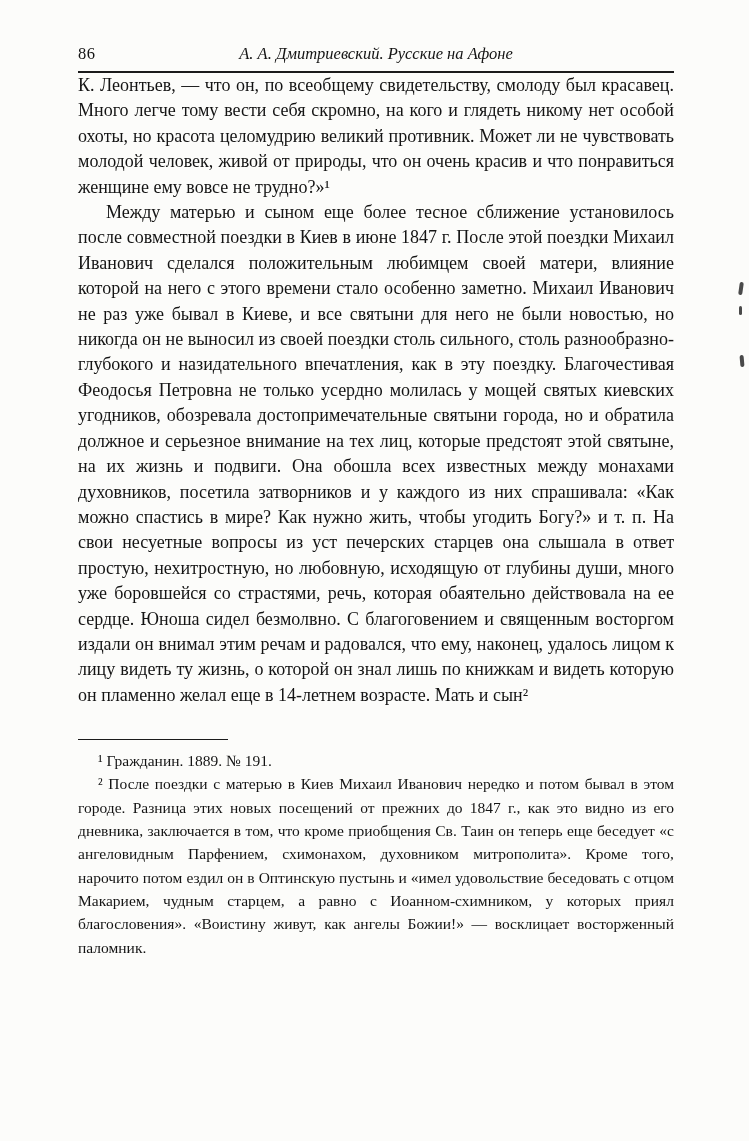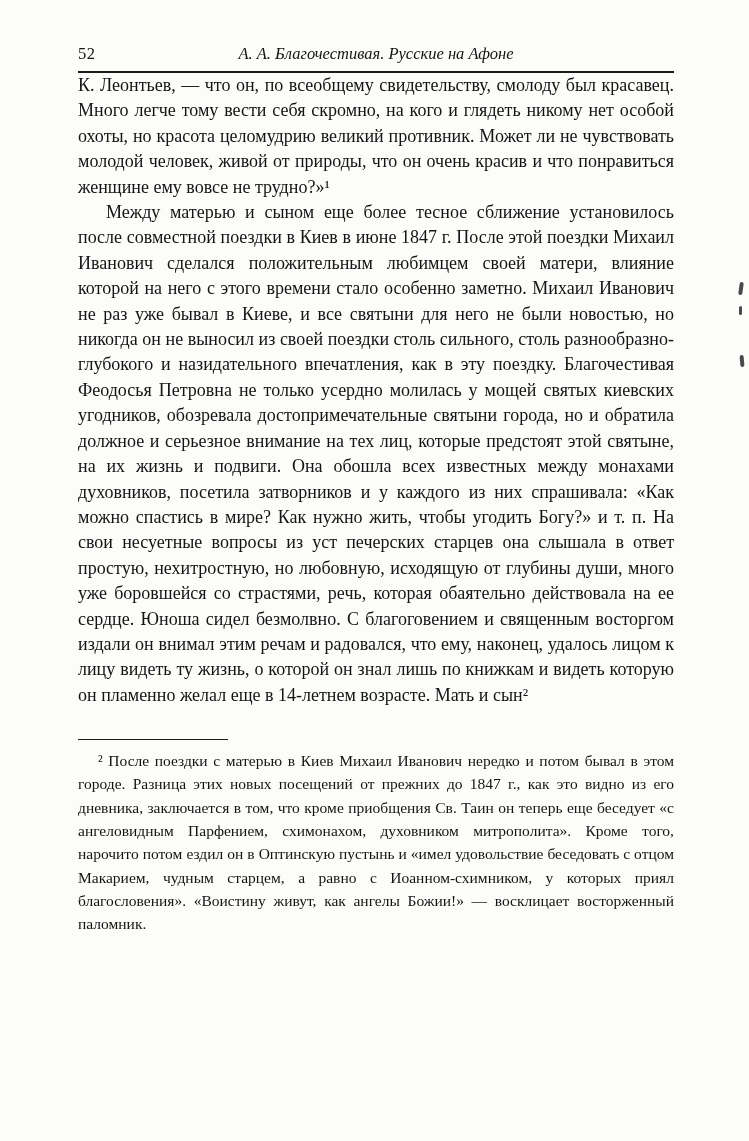--- a/index.html
+++ b/index.html
@@ -84,34 +84,35 @@
   .artifact-2 { right: 7px; top: 306px; width: 3px; height: 9px; }
   .artifact-3 { right: 5px; top: 355px; width: 4px; height: 12px; transform: rotate(-5deg); }
 </style>
 </head>
 <body>
 
 <div class="page">
   <div class="content">
 
     <header class="running-header">
-      <span class="page-number">52</span>
-      <span class="running-title">А. А. Благочестивая. Русские на Афоне</span>
+      <span class="page-number">86</span>
+      <span class="running-title">А. А. Дмитриевский. Русские на Афоне</span>
     </header>
 
     <div class="header-rule"></div>
 
     <main class="body-text">
       <p class="para">К. Леонтьев, — что он, по всеобщему свидетельству, смолоду был красавец. Много легче тому вести себя скромно, на кого и глядеть никому нет особой охоты, но красота целомудрию великий противник. Может ли не чувствовать молодой человек, живой от природы, что он очень красив и что понравиться женщине ему вовсе не трудно?»¹</p>
       <p class="para indented">Между матерью и сыном еще более тесное сближение установилось после совместной поездки в Киев в июне 1847 г. После этой поездки Михаил Иванович сделался положительным любимцем своей матери, влияние которой на него с этого времени стало особенно заметно. Михаил Иванович не раз уже бывал в Киеве, и все святыни для него не были новостью, но никогда он не выносил из своей поездки столь сильного, столь разнообразно-глубокого и назидательного впечатления, как в эту поездку. Благочестивая Феодосья Петровна не только усердно молилась у мощей святых киевских угодников, обозревала достопримечательные святыни города, но и обратила должное и серьезное внимание на тех лиц, которые предстоят этой святыне, на их жизнь и подвиги. Она обошла всех известных между монахами духовников, посетила затворников и у каждого из них спрашивала: «Как можно спастись в мире? Как нужно жить, чтобы угодить Богу?» и т. п. На свои несуетные вопросы из уст печерских старцев она слышала в ответ простую, нехитростную, но любовную, исходящую от глубины души, много уже боровшейся со страстями, речь, которая обаятельно действовала на ее сердце. Юноша сидел безмолвно. С благоговением и священным восторгом издали он внимал этим речам и радовался, что ему, наконец, удалось лицом к лицу видеть ту жизнь, о которой он знал лишь по книжкам и видеть которую он пламенно желал еще в 14-летнем возрасте. Мать и сын²</p>
     </main>
 
     <div class="footnote-rule"></div>
 
     <section class="footnotes">
+      <p class="footnote">¹ Гражданин. 1889. № 191.</p>
       <p class="footnote">² После поездки с матерью в Киев Михаил Иванович нередко и потом бывал в этом городе. Разница этих новых посещений от прежних до 1847 г., как это видно из его дневника, заключается в том, что кроме приобщения Св. Таин он теперь еще беседует «с ангеловидным Парфением, схимонахом, духовником митрополита». Кроме того, нарочито потом ездил он в Оптинскую пустынь и «имел удовольствие беседовать с отцом Макарием, чудным старцем, а равно с Иоанном-схимником, у которых приял благословения». «Воистину живут, как ангелы Божии!» — восклицает восторженный паломник.</p>
     </section>
 
   </div>
 
   <span class="scan-artifact artifact-1"></span>
   <span class="scan-artifact artifact-2"></span>
   <span class="scan-artifact artifact-3"></span>
 </div>
 

